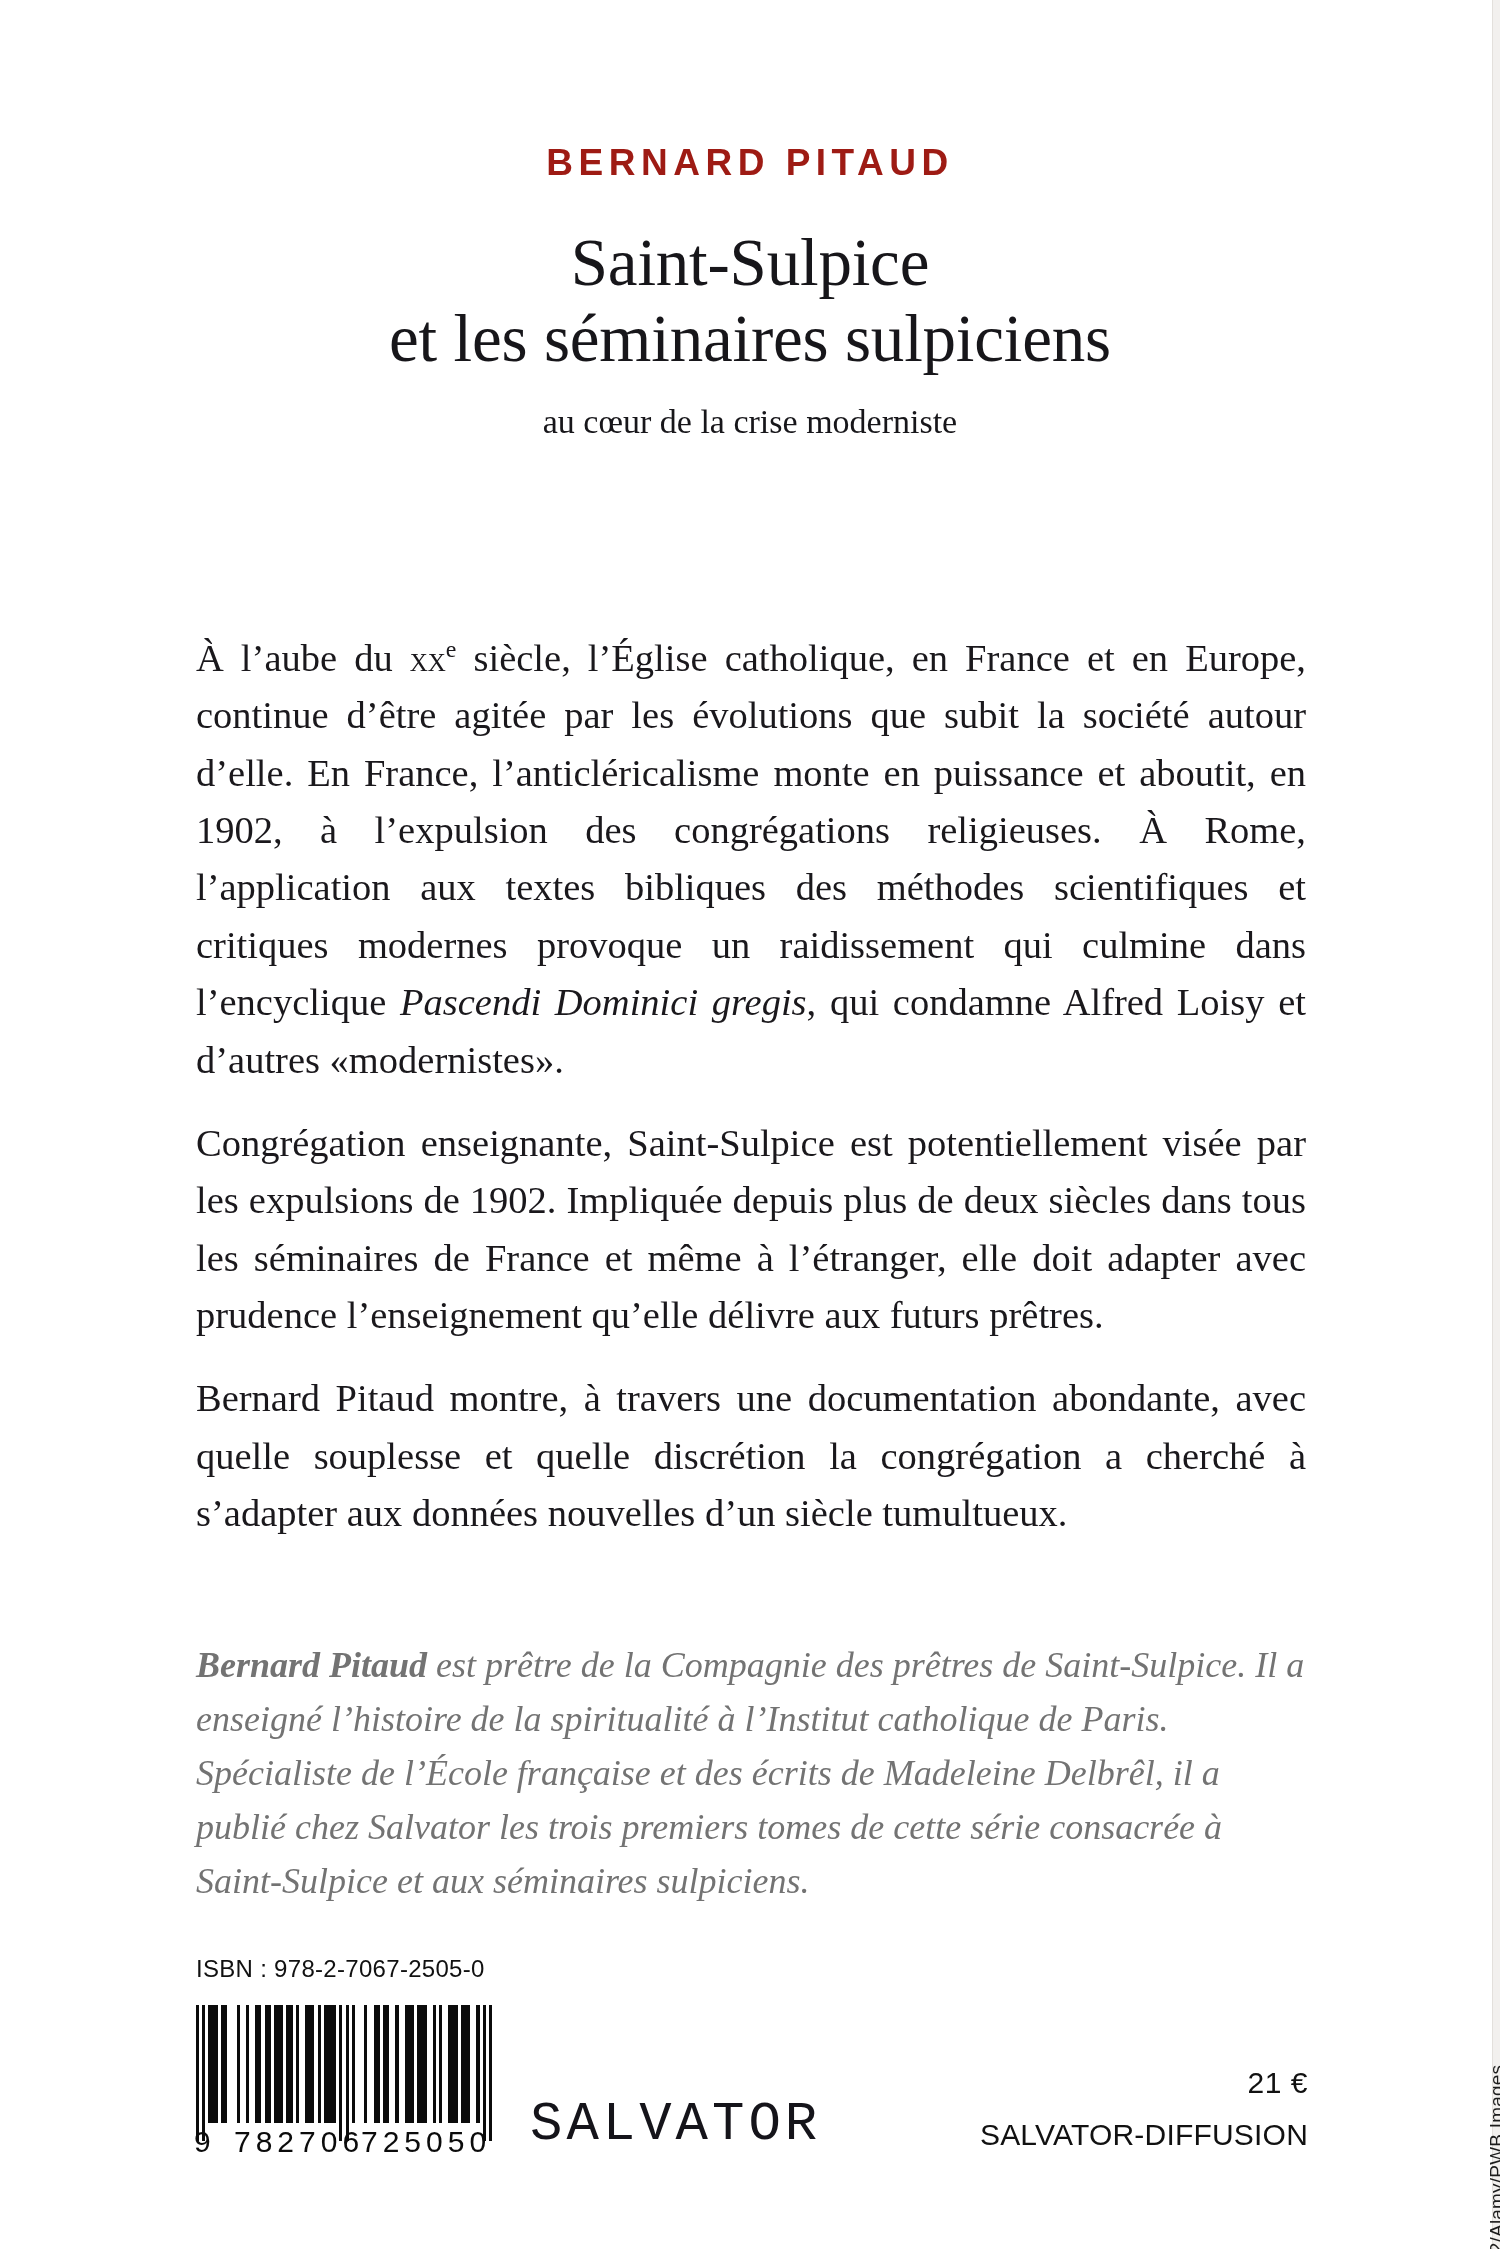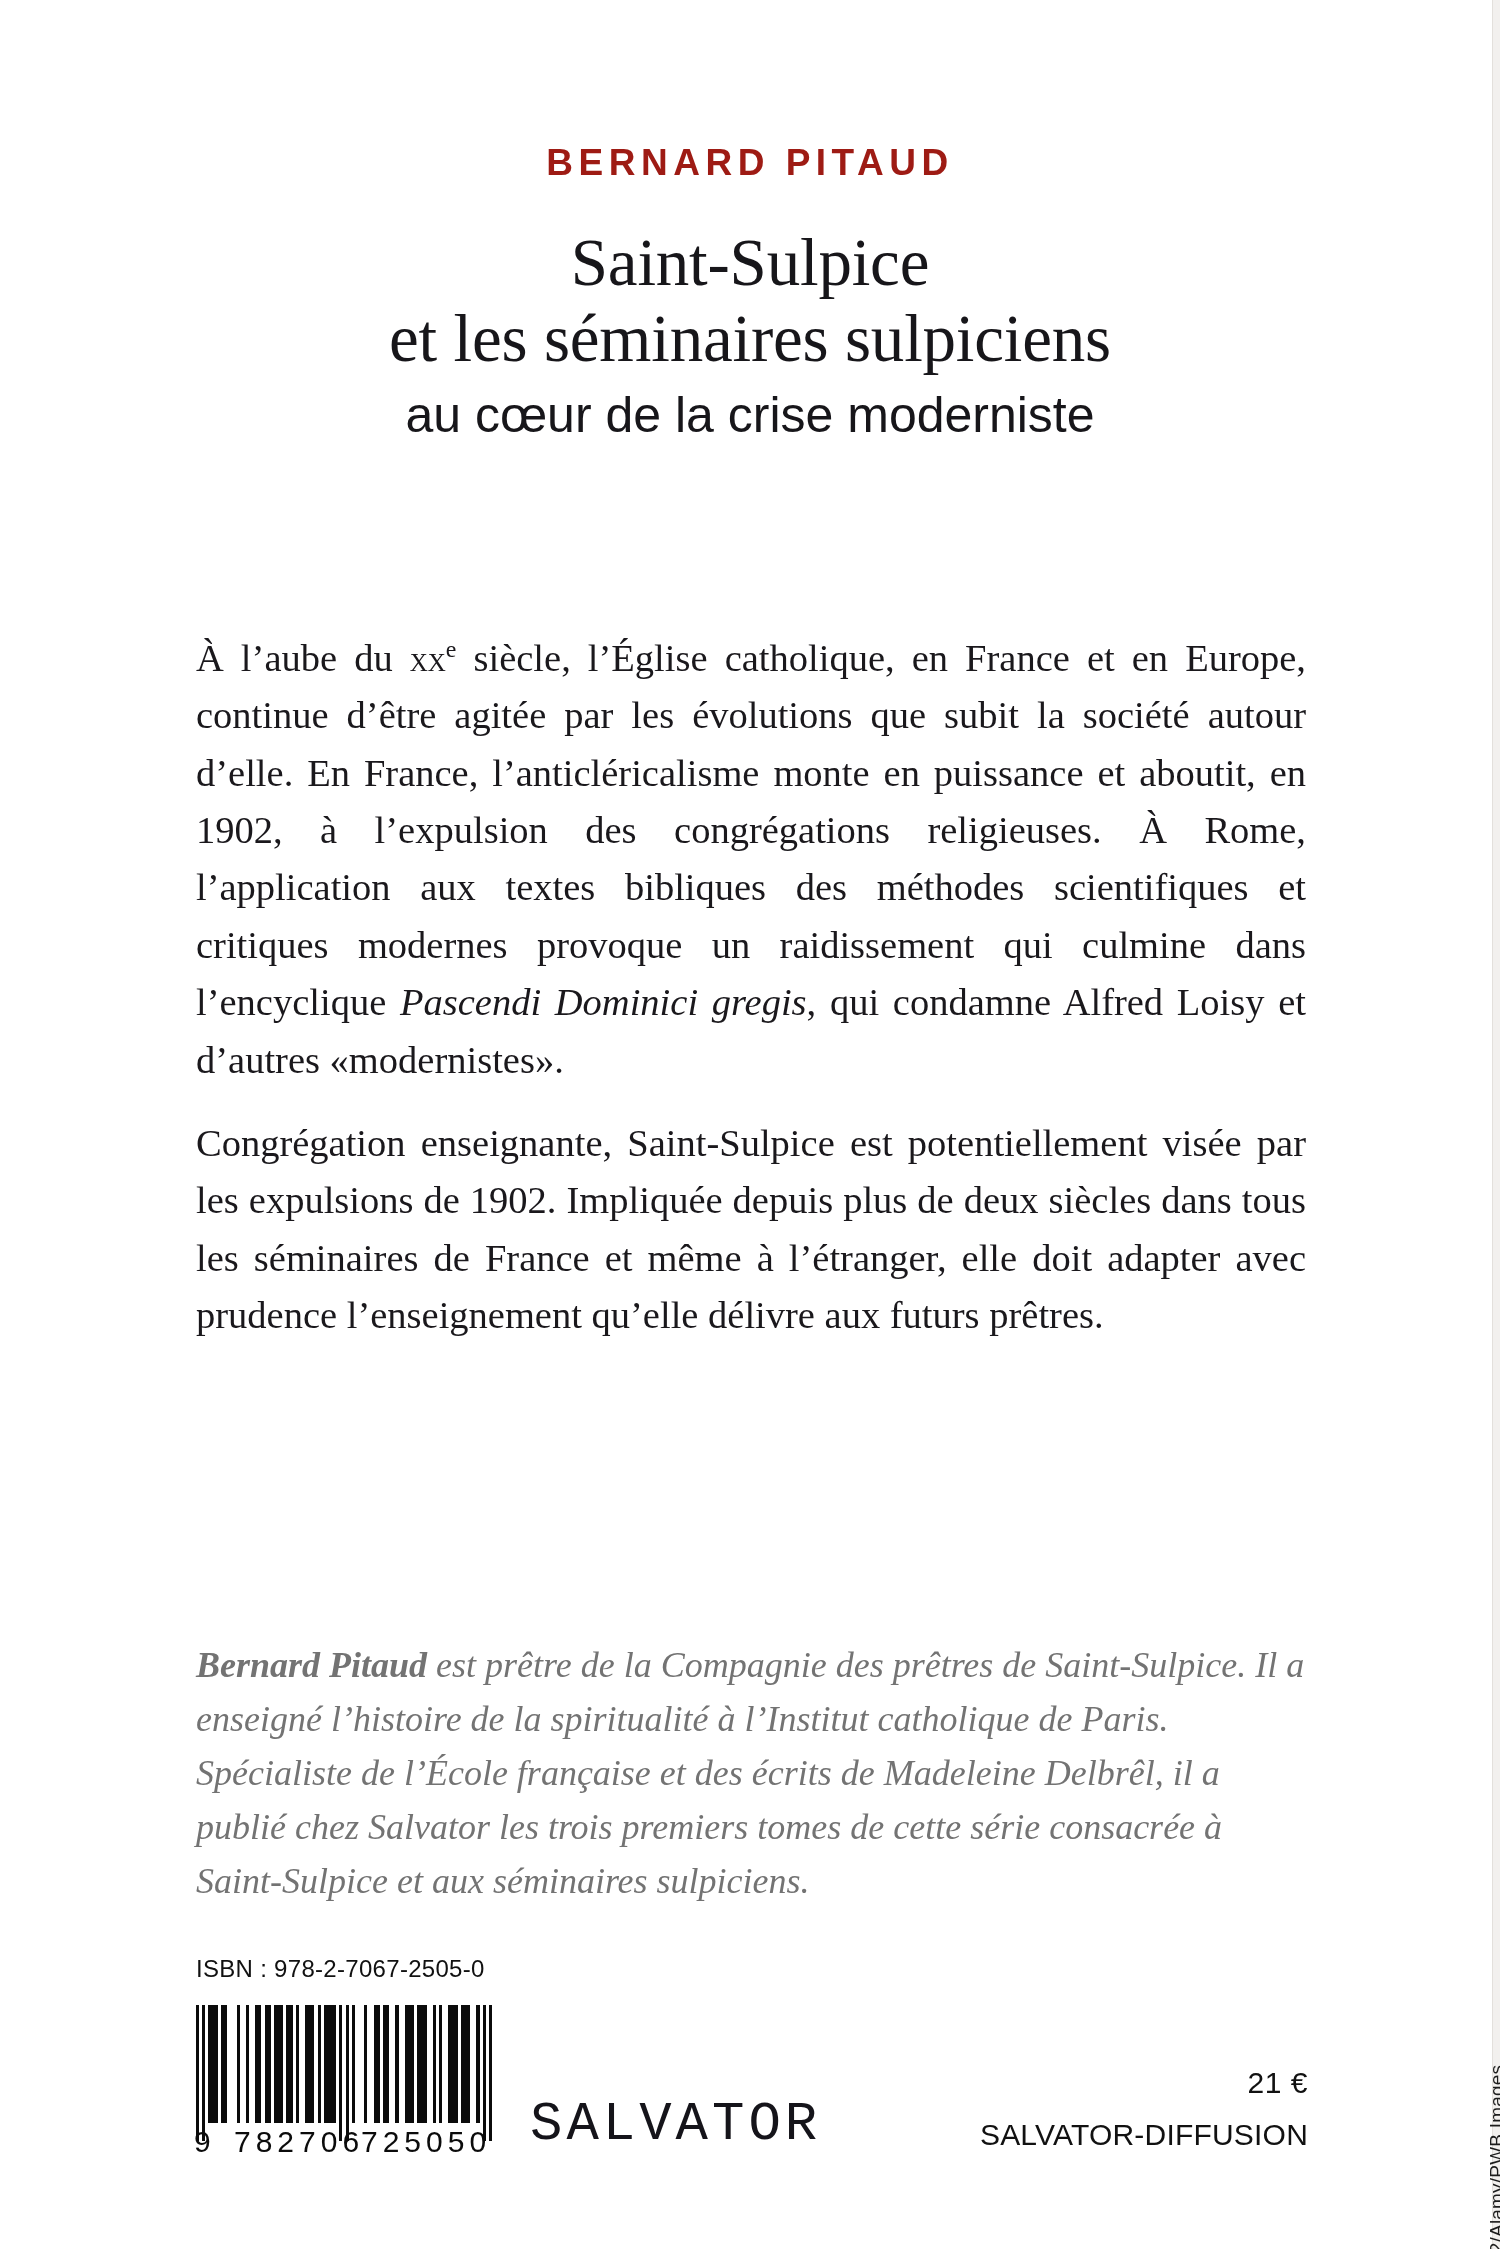--- a/index.html
+++ b/index.html
@@ -61,24 +61,24 @@
   }
   .title-line2 {
     font-family: "Liberation Serif", serif;
     font-size: 67px;
     line-height: 1.08;
     margin-top: 4px;
     letter-spacing: -0.2px;
     text-align: center;
   }
   .subtitle-line1 {
-    font-family: Liberation Sans, sans-serif;
-    font-size: 50px;
+    font-family: Liberation Serif, serif;
+    font-size: 34px;
     line-height: 1.15;
-    margin-top: 13px;
+    margin-top: 28px;
   }
   .subtitle-line2 {
     font-family: "Liberation Serif", serif;
     font-size: 50px;
     line-height: 1.15;
     margin-top: 8px;
     letter-spacing: 0.5px;
   }
 
   
@@ -227,20 +227,21 @@
 
   <div class="title-block">
     <div class="title-line1">Saint-Sulpice</div>
     <div class="title-line2">et les séminaires sulpiciens</div>
     <div class="subtitle-line1">au cœur de la crise moderniste</div>
   </div>
 
   <div class="body-copy">
     <p><span>À l’aube du </span><span class="smallcaps-xx">xx</span><span class="sup">e</span><span> siècle, l’Église catholique, en France et en Europe, continue d’être agitée par les évolutions que subit la société autour d’elle. En France, l’anticléricalisme monte en puissance et aboutit, en 1902, à l’expulsion des congrégations religieuses. À Rome, l’application aux textes bibliques des méthodes scientifiques et critiques modernes provoque un raidissement qui culmine dans l’encyclique </span><i>Pascendi Dominici gregis</i><span>, qui condamne Alfred Loisy et d’autres «modernistes».</span></p>
     <p>Congrégation enseignante, Saint-Sulpice est potentiellement visée par les expulsions de 1902. Impliquée depuis plus de deux siècles dans tous les séminaires de France et même à l’étranger, elle doit adapter avec prudence l’enseignement qu’elle délivre aux futurs prêtres.</p>
+    <p>Bernard Pitaud montre, à travers une documentation abondante, avec quelle souplesse et quelle discrétion la congrégation a cherché à s’adapter aux données nouvelles d’un siècle tumultueux.</p>
   </div>
 
   <div class="bio"><b>Bernard Pitaud</b><span> est prêtre de la Compagnie des prêtres de Saint-Sulpice. Il a enseigné l’histoire de la spiritualité à l’Institut catholique de Paris. Spécialiste de l’École française et des écrits de Madeleine Delbrêl, il a publié chez Salvator les trois premiers tomes de cette série consacrée à Saint-Sulpice et aux séminaires sulpiciens.</span></div>
 
   <div class="isbn">ISBN : 978-2-7067-2505-0</div>
 
   <div class="barcode-wrap">
     <div class="barcode-bars" id="bars">
         <span class="guard" style="left: 0px; width: 3.11579px;"></span>
         <span class="guard" style="left: 6.23158px; width: 3.11579px;"></span>

